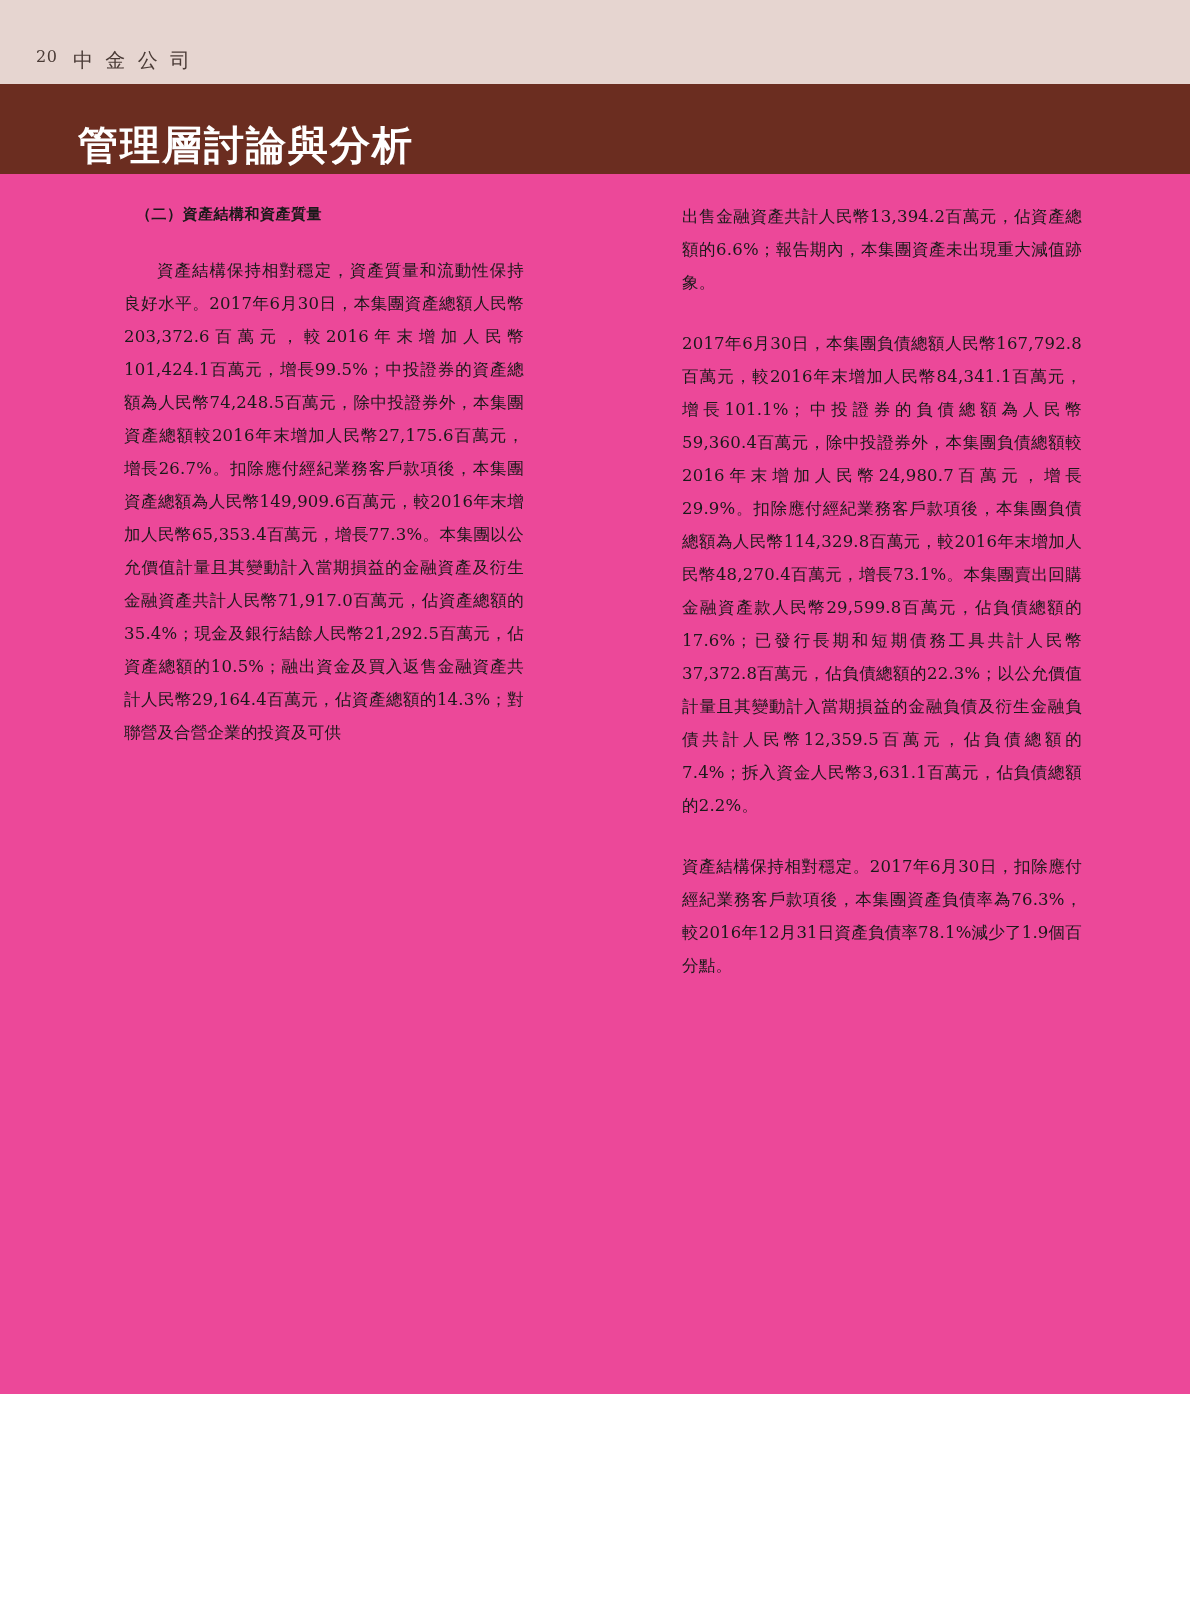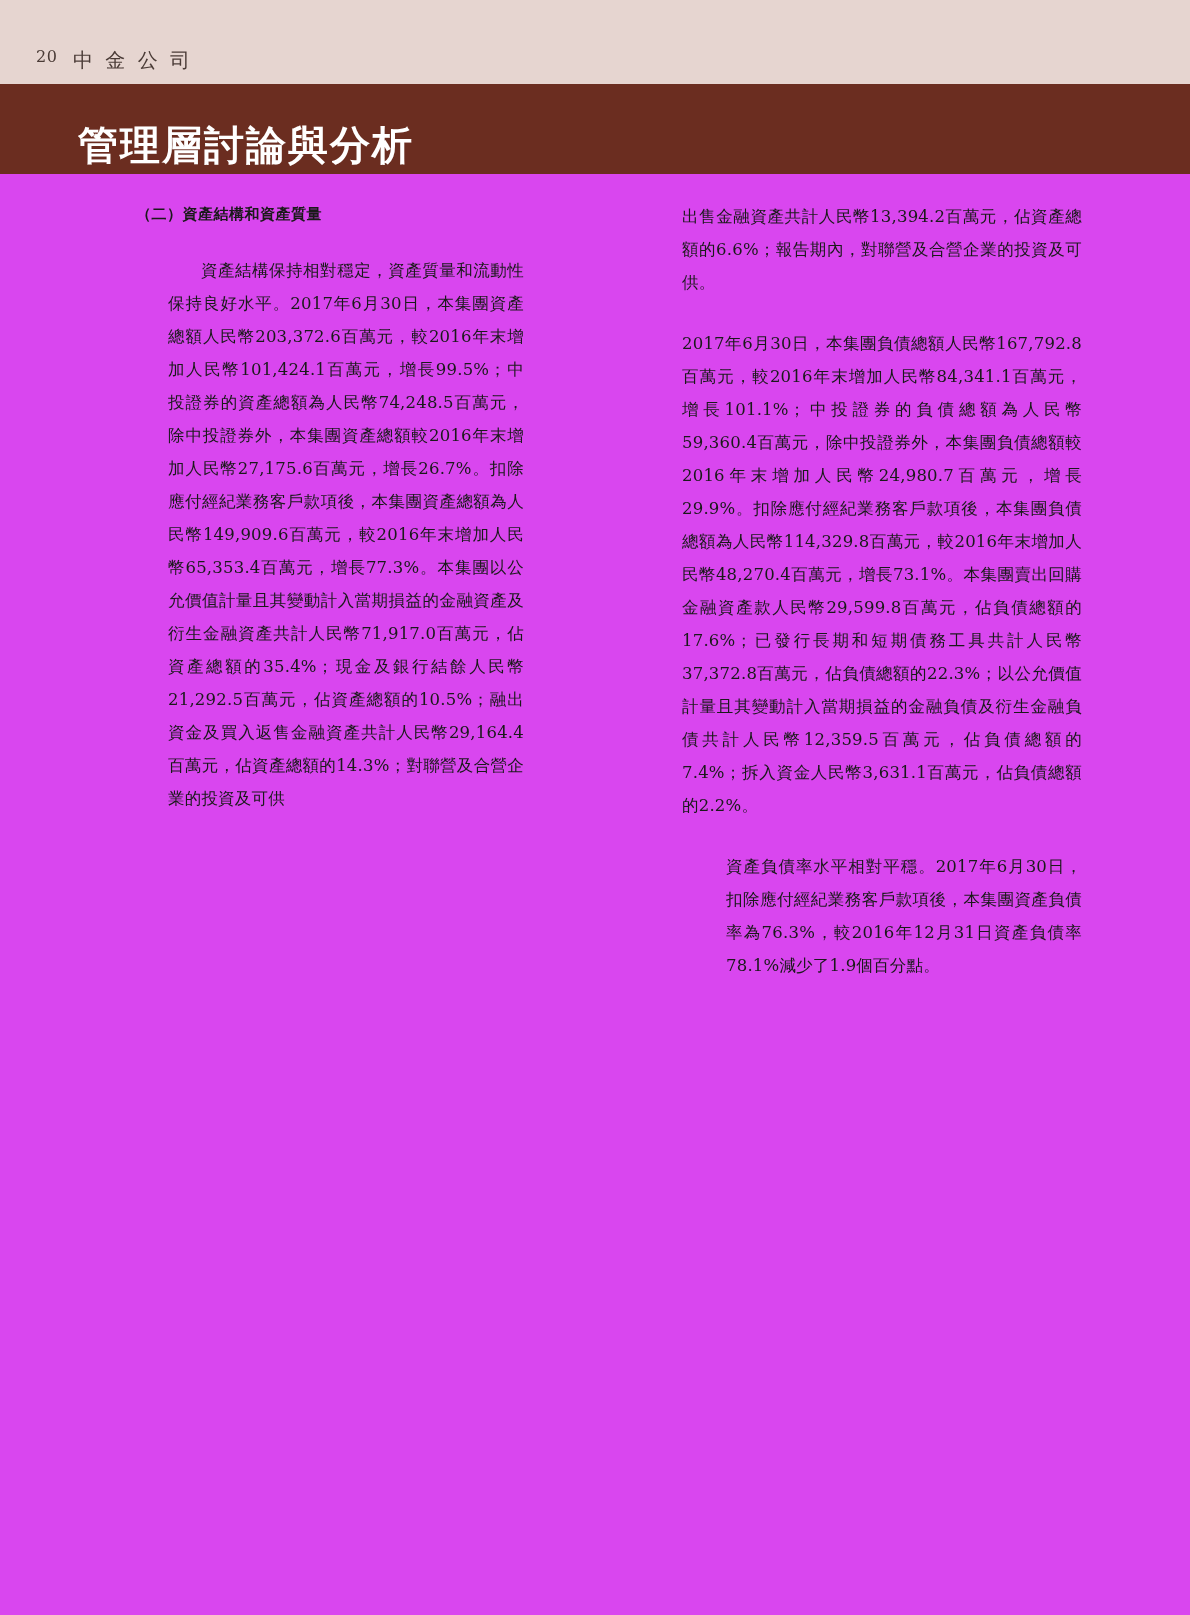--- a/index.html
+++ b/index.html
@@ -3,22 +3,22 @@
 <meta charset="utf-8">
 <style>
   html, body {
     margin: 0;
     padding: 0;
     background: #ffffff;
   }
   .page {
     position: relative;
     width: 1190px;
-    height: 1615px;
-    background: #d946ef;
+    height: 1394px;
+    background: #ec4899;
     overflow: hidden;
     font-family: "DejaVu Serif", "Liberation Serif", serif;
     text-decoration: underline;
   }
   
   .top-band {
     position: absolute;
     left: 0; top: 0;
     width: 1190px;
     height: 84px;
@@ -88,21 +88,21 @@
     font-size: 16.5px;
     line-height: 33px;
     color: #1a1a1a;
     text-align: justify;
     text-justify: inter-character;
     letter-spacing: 0.2px;
   }
   p.para.indent {
     text-indent: 2em;
   }
-  p.para:last-child { margin-bottom: 0; margin-left: 44px; }
+  p.para:last-child { margin-bottom: 0; }
 </style>
 </head>
 <body>
 
 <div class="page">
 
   <div class="top-band"></div>
   <div class="folio">20</div>
   <div class="folio-company">中 金 公 司</div>
 
@@ -110,19 +110,19 @@
   <div class="header-title">管理層討論與分析</div>
 
   <div class="content">
 
     <div class="col col-left">
       <h2 class="section-heading">（二）資產結構和資產質量</h2>
       <p class="para indent">資產結構保持相對穩定，資產質量和流動性保持良好水平。2017年6月30日，本集團資產總額人民幣203,372.6百萬元，較2016年末增加人民幣101,424.1百萬元，增長99.5%；中投證券的資產總額為人民幣74,248.5百萬元，除中投證券外，本集團資產總額較2016年末增加人民幣27,175.6百萬元，增長26.7%。扣除應付經紀業務客戶款項後，本集團資產總額為人民幣149,909.6百萬元，較2016年末增加人民幣65,353.4百萬元，增長77.3%。本集團以公允價值計量且其變動計入當期損益的金融資產及衍生金融資產共計人民幣71,917.0百萬元，佔資產總額的35.4%；現金及銀行結餘人民幣21,292.5百萬元，佔資產總額的10.5%；融出資金及買入返售金融資產共計人民幣29,164.4百萬元，佔資產總額的14.3%；對聯營及合營企業的投資及可供</p>
     </div>
 
     <div class="col col-right">
-      <p class="para">出售金融資產共計人民幣13,394.2百萬元，佔資產總額的6.6%；報告期內，對聯營及合營企業的投資及可供。</p>
+      <p class="para">出售金融資產共計人民幣13,394.2百萬元，佔資產總額的6.6%；報告期內，本集團資產未出現重大減值跡象。</p>
       <p class="para">2017年6月30日，本集團負債總額人民幣167,792.8百萬元，較2016年末增加人民幣84,341.1百萬元，增長101.1%；中投證券的負債總額為人民幣59,360.4百萬元，除中投證券外，本集團負債總額較2016年末增加人民幣24,980.7百萬元，增長29.9%。扣除應付經紀業務客戶款項後，本集團負債總額為人民幣114,329.8百萬元，較2016年末增加人民幣48,270.4百萬元，增長73.1%。本集團賣出回購金融資產款人民幣29,599.8百萬元，佔負債總額的17.6%；已發行長期和短期債務工具共計人民幣37,372.8百萬元，佔負債總額的22.3%；以公允價值計量且其變動計入當期損益的金融負債及衍生金融負債共計人民幣12,359.5百萬元，佔負債總額的7.4%；拆入資金人民幣3,631.1百萬元，佔負債總額的2.2%。</p>
-      <p class="para">資產負債率水平相對平穩。2017年6月30日，扣除應付經紀業務客戶款項後，本集團資產負債率為76.3%，較2016年12月31日資產負債率78.1%減少了1.9個百分點。</p>
+      <p class="para">資產結構保持相對穩定。2017年6月30日，扣除應付經紀業務客戶款項後，本集團資產負債率為76.3%，較2016年12月31日資產負債率78.1%減少了1.9個百分點。</p>
     </div>
 
   </div>
 </div>
 
 </body></html>

